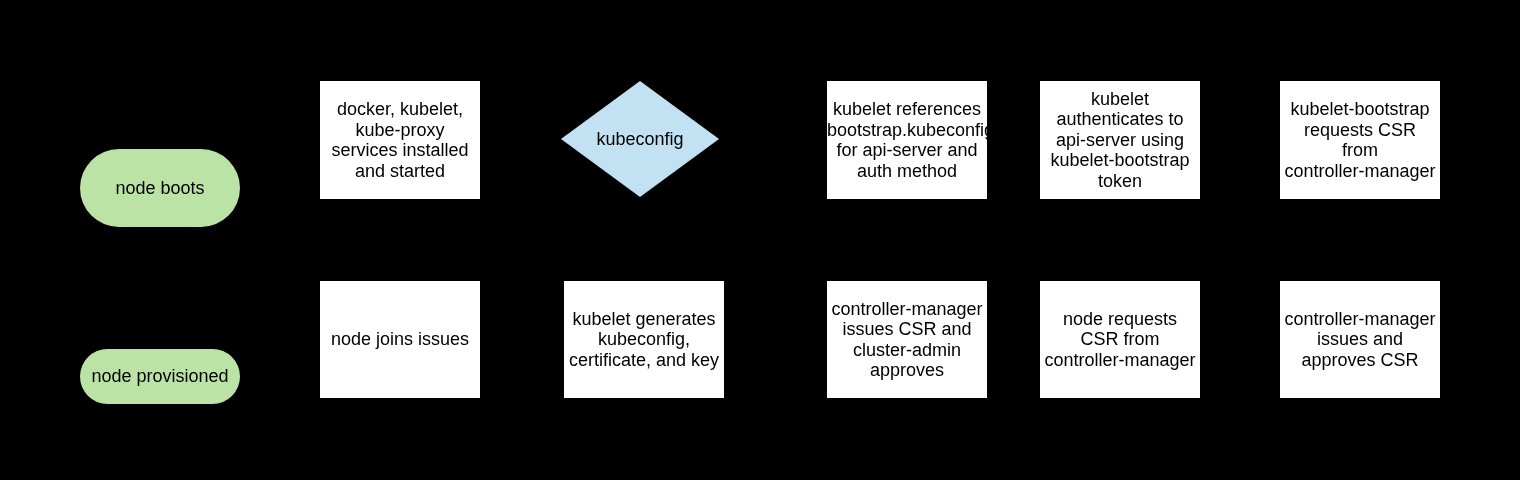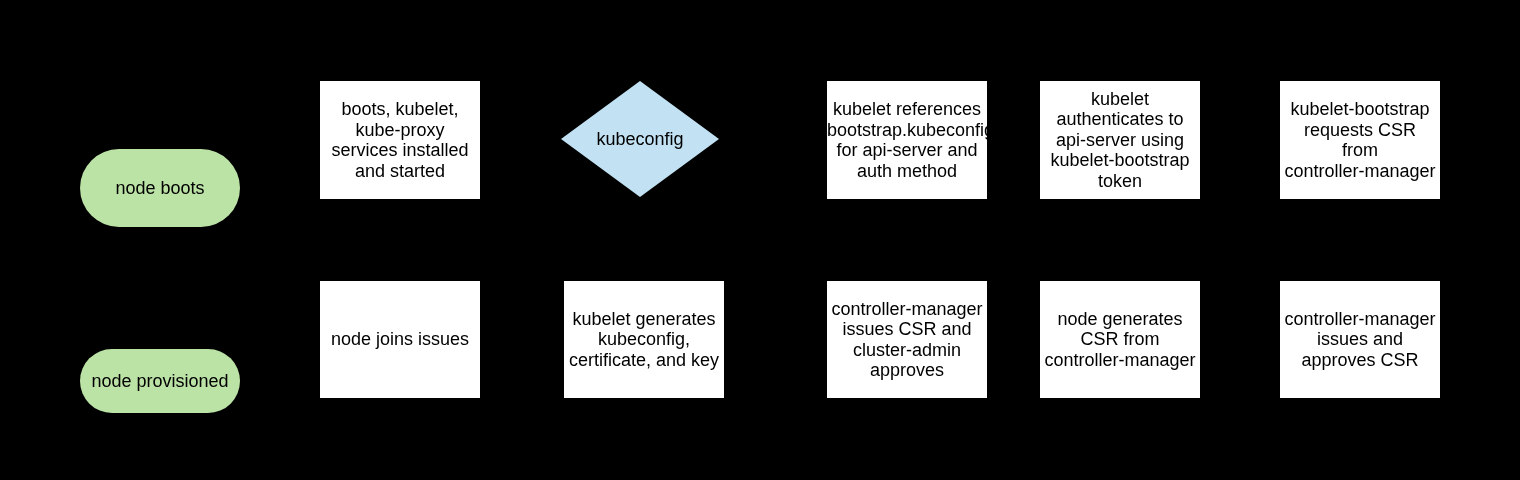--- a/index.html
+++ b/index.html
@@ -43,33 +43,33 @@
   
   .c1 { left: 80px;   width: 160px; }
   .c2 { left: 320px;  width: 160px; }
   .c4 { left: 800px;  width: 160px; margin-left: 27px; }
   .c5 { left: 1040px; width: 160px; }
   .c6 { left: 1280px; width: 160px; }
   
   .box-top    { top: 81px;  height: 118px; }
   .box-bottom { top: 281px; height: 117px; }
   .pill-top    { top: 101px; height: 78px; }
-  .pill-bottom { top: 301px; height: 64px; }
+  .pill-bottom { top: 301px; height: 55px; }
   .diamond-pos { left: 561px; top: 81px; width: 158px; height: 116px; }
 </style>
 </head>
 <body style="background: rgb(0, 0, 0);">
 
 <div class="stage">
 
   <div class="shape terminator c1 pill-top">
     <span class="label">node boots</span>
   </div>
   <div class="shape process c2 box-top">
-    <span class="label">boots, kubelet,
+    <span class="label">docker, kubelet,
 kube-proxy
 services installed
 and started</span>
   </div>
   <div class="shape decision diamond-pos">
     <span class="label">kubeconfig</span>
   </div>
   <div class="shape process c4 box-top">
     <span class="label">kubelet references
 bootstrap.kubeconfig
@@ -101,21 +101,21 @@
 kubeconfig,
 certificate, and key</span>
   </div>
   <div class="shape process c4 box-bottom">
     <span class="label">controller-manager
 issues CSR and
 cluster-admin
 approves</span>
   </div>
   <div class="shape process c5 box-bottom">
-    <span class="label">node generates
+    <span class="label">node requests
 CSR from
 controller-manager</span>
   </div>
   <div class="shape process c6 box-bottom">
     <span class="label">controller-manager
 issues and
 approves CSR</span>
   </div>
 
 </div>

